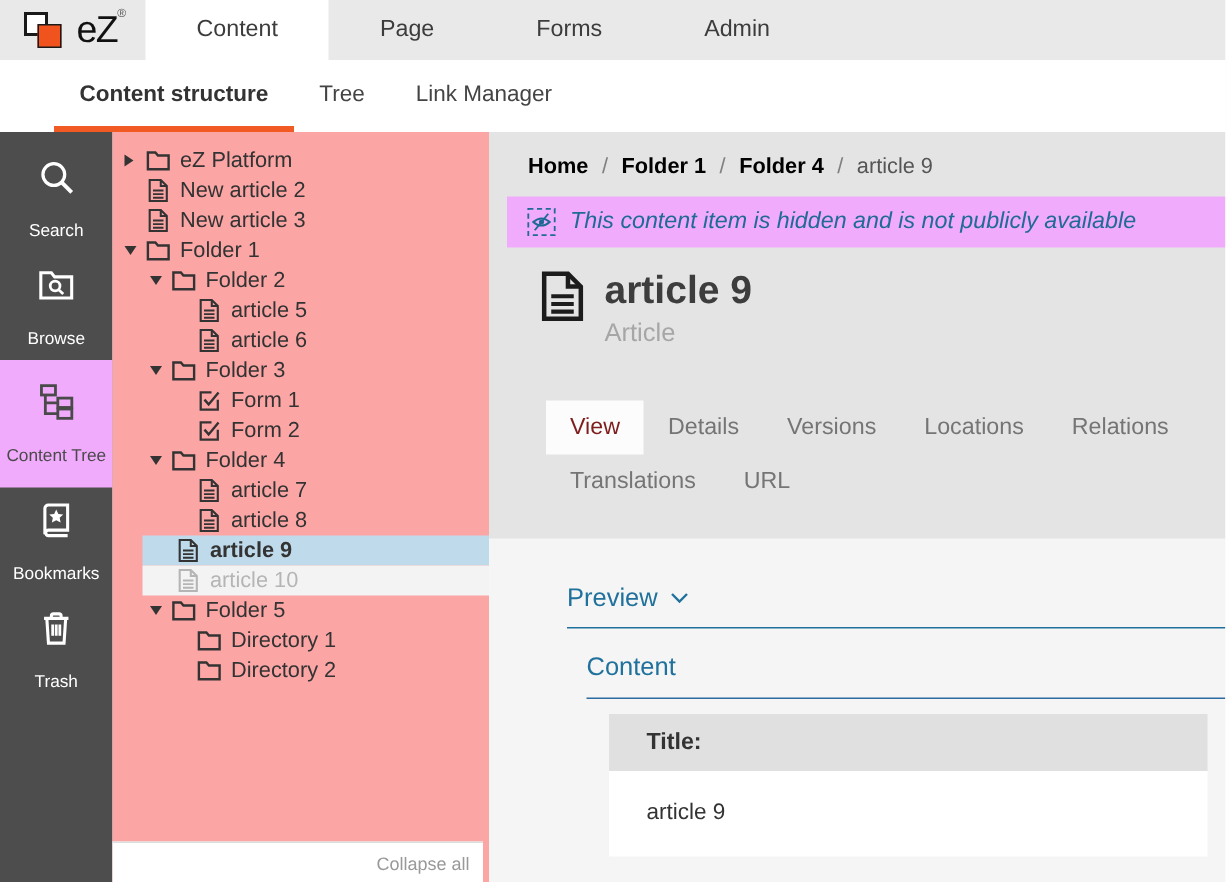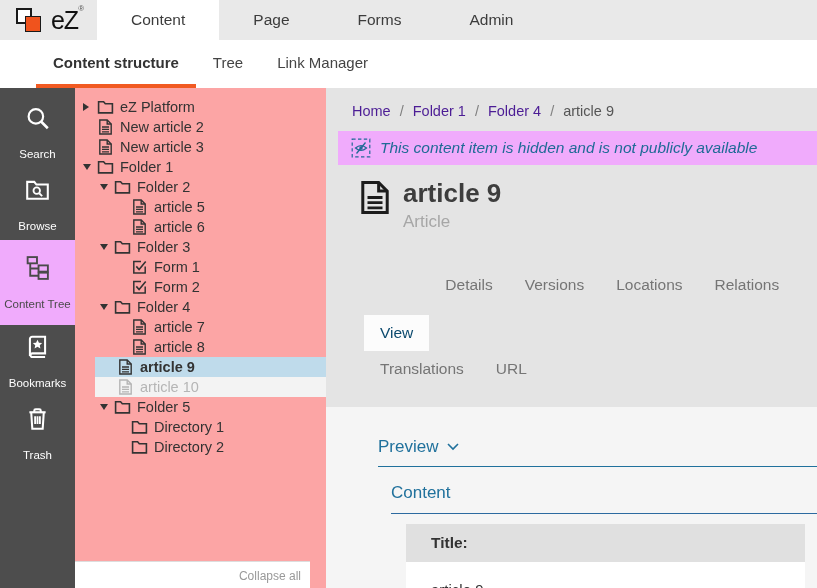--- a/index.html
+++ b/index.html
@@ -47,41 +47,41 @@
   .arrow i { display: block; width: 0; height: 0; }
   .arrow.exp i { border-left: 4.5px solid transparent; border-right: 4.5px solid transparent;
     border-top: 6px solid #333; }
   .arrow.col i { border-top: 4.5px solid transparent; border-bottom: 4.5px solid transparent;
     border-left: 6px solid #333; }
   .ticon { width: 17px; height: 16px; margin-right: 6px; flex-shrink: 0; color: inherit; }
   .trow.selected { background: #bfdbeb; margin-left: 20px; font-weight: bold; }
   .trow.selected.lvl2 { padding-left: 22px; }
   .trow.hidden-item { background: #f3f3f3; margin-left: 20px; color: #b5b5b5; }
   .trow.hidden-item.lvl2 { padding-left: 22px; }
-  .collapsebar { position: absolute; bottom: 0; left: 0; right: 16px; height: 27px;
+  .collapsebar { position: absolute; bottom: 0; left: 0; right: 4px; height: 27px;
     border-top: 1px solid #ddd; text-align: right; padding: 7px 9px 0 0;
     font-size: 12px; color: #999; cursor: pointer; background: #fff; }
 
   
   .main { flex: 1; background: #f5f5f5; display: flex; flex-direction: column; overflow: hidden; }
   .main-gray { background: #e4e4e4; padding-bottom: 20px; }
   .breadcrumb { padding: 15px 0 12px 26px; font-size: 14.5px; display: flex; gap: 9px; }
-  .bc-link { color: #4c1d95; cursor: pointer; text-decoration: none; }
+  .bc-link { color: #000000; cursor: pointer; text-decoration: none; font-weight: bold; }
   .bc-sep { color: #808080; }
   .bc-current { color: #555; }
   .notice { margin-left: 12px; background: #f0abfc; height: 34px; display: flex;
     align-items: center; padding-left: 13px; gap: 9px; color: #1f6a96;
     font-style: italic; font-size: 15.5px; }
   .titleblock { display: flex; padding: 14px 0 0 34px; gap: 13px; height: 66px; }
   .title-icon { width: 30px; height: 37px; color: #1c1c1c; flex-shrink: 0; }
   .page-title { font-size: 26px; font-weight: bold; color: #3d3d3d; line-height: 1.1; }
   .content-type { font-size: 17px; color: #a6a6a6; margin-top: 4px; }
   .tabs { margin: 36px 8px 0 38px; display: flex; flex-wrap: wrap; }
   .tab { padding: 9px 16px; font-size: 15.5px; color: #757575; cursor: pointer; }
-  .tab.active { background: #fcfcfc; color: #0c4a6e; margin-top: 48px; }
+  .tab.active { background: #fcfcfc; color: #7f1d1d; }
 
   .lower { padding-top: 30px; }
   .preview-hdr { margin-left: 52px; border-bottom: 1px solid #20719c; padding-bottom: 9px;
     color: #20719c; font-size: 17px; display: flex; align-items: center; gap: 9px; cursor: pointer; }
   .section-hdr { margin: 16px 0 0 65px; border-bottom: 1px solid #2c6aa0; padding-bottom: 10px;
     color: #20719c; font-size: 17px; }
   .field-box { margin: 10px 12px 0 80px; }
   .field-hdr { background: #e0e0e0; height: 38px; line-height: 38px; padding-left: 25px;
     font-weight: bold; font-size: 15.5px; color: #333; }
   .field-val { background: #fff; height: 57px; padding: 19px 0 0 25px; font-size: 15px; color: #333; }

